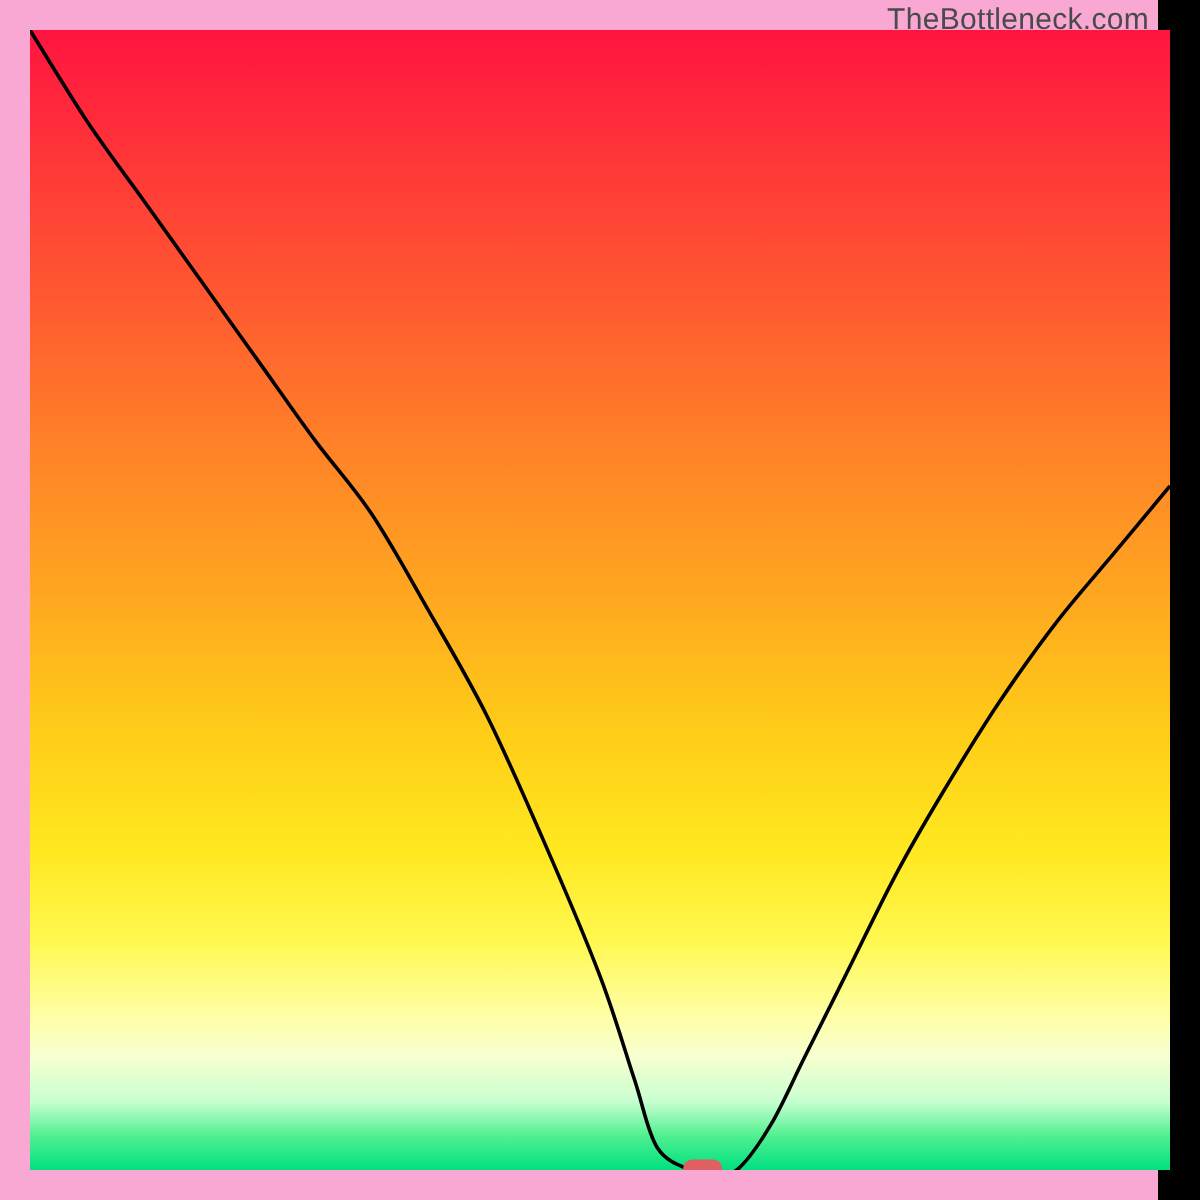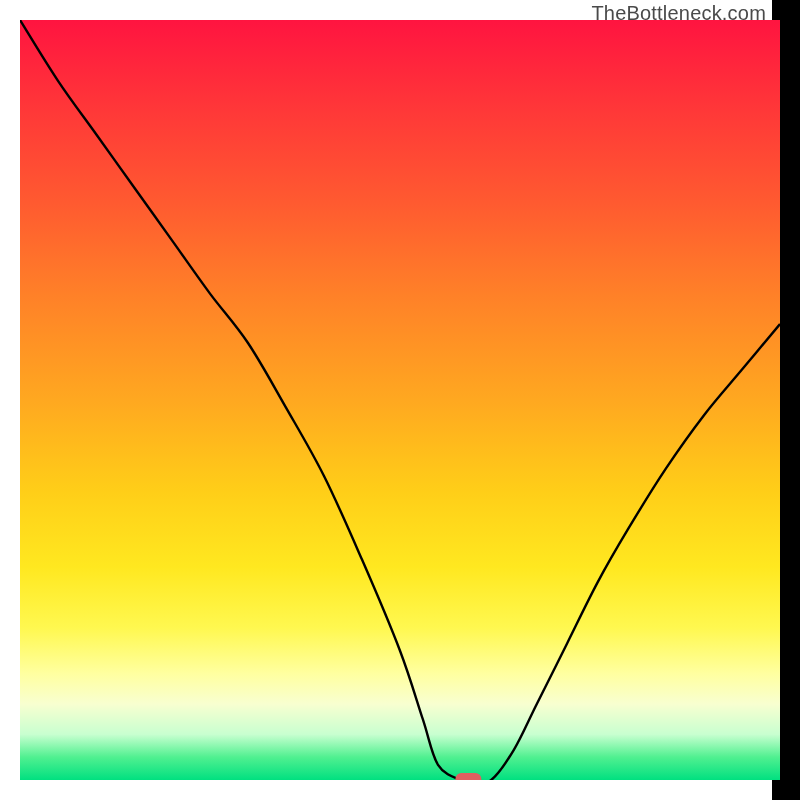--- a/index.html
+++ b/index.html
@@ -10,21 +10,21 @@
     background: #000;
     overflow: hidden;
     font-family: Arial, Helvetica, sans-serif;
   }
   .frame {
     position: absolute;
     left: 0;
     top: 0;
     width: 772px;
     height: 800px;
-    background: #ffffff;
+    background: #f9a8d4;
   }
   .plot {
     position: absolute;
     left: 20px;
     top: 20px;
     width: 760px;
     height: 760px;
     overflow: hidden;
   }
   .gradient-bg {

